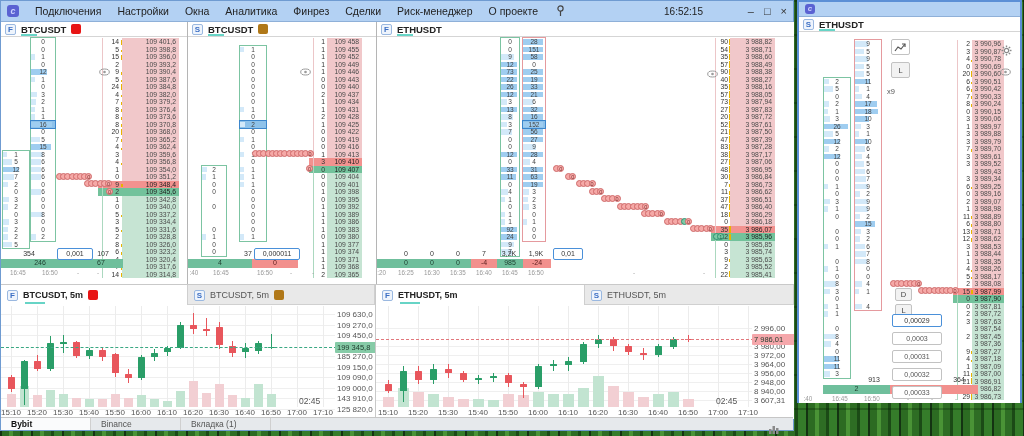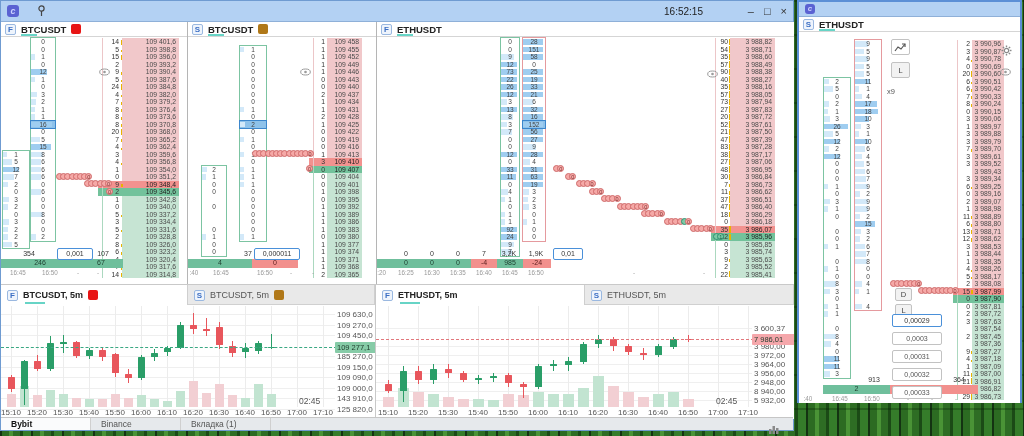--- a/index.html
+++ b/index.html
@@ -94,20 +94,30 @@
   .ttab.active { background:#fafbfc; color:#111; font-weight:bold; }
   .pin-icon { margin-left:10px; }
   svg.ic { display:block; }
 </style>
 </head>
 <body>
 
 <div class="win" id="main-window">
   <div class="titlebar">
     <div class="logo">c</div>
+    <div id="menubar" style="display:flex;align-items:center;">
+        <div class="menu-item">Подключения</div>
+        <div class="menu-item">Настройки</div>
+        <div class="menu-item">Окна</div>
+        <div class="menu-item">Аналитика</div>
+        <div class="menu-item">Финрез</div>
+        <div class="menu-item">Сделки</div>
+        <div class="menu-item">Риск-менеджер</div>
+        <div class="menu-item">О проекте</div>
+      </div>
     <span class="pin-icon">
       <svg class="ic" width="9" height="12" viewBox="0 0 9 12">
           <circle cx="4.5" cy="3.5" r="2.6" fill="none" stroke="#444" stroke-width="1.2"></circle>
           <line x1="4.5" y1="6" x2="4.5" y2="11" stroke="#444" stroke-width="1.2"></line>
         </svg>
     </span>
     <span class="clock">16:52:15</span>
     <span class="winbtns">
       <span>–</span>
       <span>□</span>
@@ -796,51 +806,51 @@
       <div class="body-c down" style="position: absolute; left: 215px; top: 41.8333px; width: 7px; height: 18.6667px;"></div>
       <div class="wick down" style="position: absolute; left: 231px; top: 55.8333px; width: 1px; height: 16.3333px;"></div>
       <div class="body-c down" style="position: absolute; left: 228px; top: 60.5px; width: 7px; height: 7px;"></div>
       <div class="wick up" style="position: absolute; left: 244px; top: 58.1667px; width: 1px; height: 15.1667px;"></div>
       <div class="body-c up" style="position: absolute; left: 241px; top: 62.8333px; width: 7px; height: 4.66667px;"></div>
       <div class="wick up" style="position: absolute; left: 257px; top: 55.8333px; width: 1px; height: 12.8333px;"></div>
       <div class="body-c up" style="position: absolute; left: 254px; top: 58.1667px; width: 7px; height: 8.16667px;"></div>
       <div class="wick up" style="position: absolute; left: 270px; top: 48.8333px; width: 1px; height: 15.1667px;"></div>
       <div class="body-c up" style="position: absolute; left: 267px; top: 62.1333px; width: 7px; height: 1.2px;"></div>
       <div class="curline" style="position: absolute; left: 0px; top: 62.1567px; width: 336px; height: 0px; border-top-color: rgb(58, 168, 131);"></div>
-      <div class="curtag" style="position: absolute; left: 334px; top: 56.6567px; width: 46px; height: 11px; background: rgb(134, 203, 167);">109 277,1</div>
+      <div class="curtag" style="position: absolute; left: 334px; top: 56.6567px; width: 46px; height: 11px; background: rgb(134, 203, 167);">199 345,8</div>
       <div class="countdown" style="position: absolute; left: 298px; top: 111px; width: 40px; height: 10px;">02:45</div>
     </div>
   <div class="charts" id="chart-eth">
     <div class="ctabs">
         <div class="ctab active" style="width: 50%;">
           <div class="badge" style="width: 11px; height: 11px;">F</div>
           <span>ETHUSDT, 5m</span>
           <div class="tab-underline"></div>
         </div>
         <div class="ctab" style="width: 50%;">
           <div class="badge" style="width: 11px; height: 11px;">S</div>
           <span>ETHUSDT, 5m</span>
         </div>
       </div>
   <div class="gh" style="position: absolute; left: 0px; top: 43px; width: 376px; height: 1px;"></div>
-      <div class="ylab" style="position: absolute; left: 378px; top: 39px; width: 44px; height: 9px;">3 600,37</div>
+      <div class="ylab" style="position: absolute; left: 378px; top: 39px; width: 44px; height: 9px;">2 996,00</div>
       <div class="gh" style="position: absolute; left: 0px; top: 61px; width: 376px; height: 1px;"></div>
       <div class="ylab" style="position: absolute; left: 378px; top: 57px; width: 44px; height: 9px;">3 980,00</div>
       <div class="gh" style="position: absolute; left: 0px; top: 70px; width: 376px; height: 1px;"></div>
       <div class="ylab" style="position: absolute; left: 378px; top: 66px; width: 44px; height: 9px;">3 972,00</div>
       <div class="gh" style="position: absolute; left: 0px; top: 79px; width: 376px; height: 1px;"></div>
       <div class="ylab" style="position: absolute; left: 378px; top: 75px; width: 44px; height: 9px;">3 964,00</div>
       <div class="gh" style="position: absolute; left: 0px; top: 88px; width: 376px; height: 1px;"></div>
       <div class="ylab" style="position: absolute; left: 378px; top: 84px; width: 44px; height: 9px;">3 956,00</div>
       <div class="gh" style="position: absolute; left: 0px; top: 97px; width: 376px; height: 1px;"></div>
       <div class="ylab" style="position: absolute; left: 378px; top: 93px; width: 44px; height: 9px;">2 948,00</div>
       <div class="gh" style="position: absolute; left: 0px; top: 106px; width: 376px; height: 1px;"></div>
       <div class="ylab" style="position: absolute; left: 378px; top: 102px; width: 44px; height: 9px;">8 940,00</div>
       <div class="gh" style="position: absolute; left: 0px; top: 115px; width: 376px; height: 1px;"></div>
-      <div class="ylab" style="position: absolute; left: 378px; top: 111px; width: 44px; height: 9px;">5 932,00</div>
+      <div class="ylab" style="position: absolute; left: 378px; top: 111px; width: 44px; height: 9px;">3 607,31</div>
       <div class="gv" style="position: absolute; left: 12px; top: 21px; width: 1px; height: 101px;"></div>
       <div class="xlab" style="position: absolute; left: -2px; top: 123px; width: 28px; height: 9px;">15:10</div>
       <div class="gv" style="position: absolute; left: 42px; top: 21px; width: 1px; height: 101px;"></div>
       <div class="xlab" style="position: absolute; left: 28px; top: 123px; width: 28px; height: 9px;">15:20</div>
       <div class="gv" style="position: absolute; left: 72px; top: 21px; width: 1px; height: 101px;"></div>
       <div class="xlab" style="position: absolute; left: 58px; top: 123px; width: 28px; height: 9px;">15:30</div>
       <div class="gv" style="position: absolute; left: 102px; top: 21px; width: 1px; height: 101px;"></div>
       <div class="xlab" style="position: absolute; left: 88px; top: 123px; width: 28px; height: 9px;">15:40</div>
       <div class="gv" style="position: absolute; left: 132px; top: 21px; width: 1px; height: 101px;"></div>
       <div class="xlab" style="position: absolute; left: 118px; top: 123px; width: 28px; height: 9px;">15:50</div>

